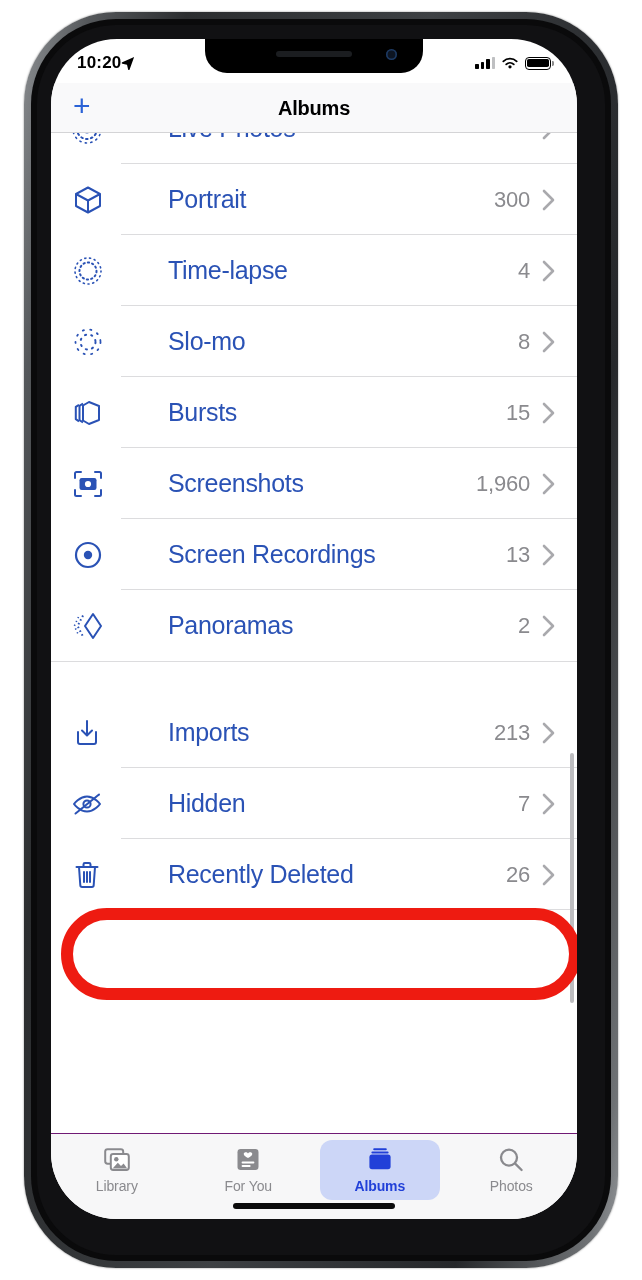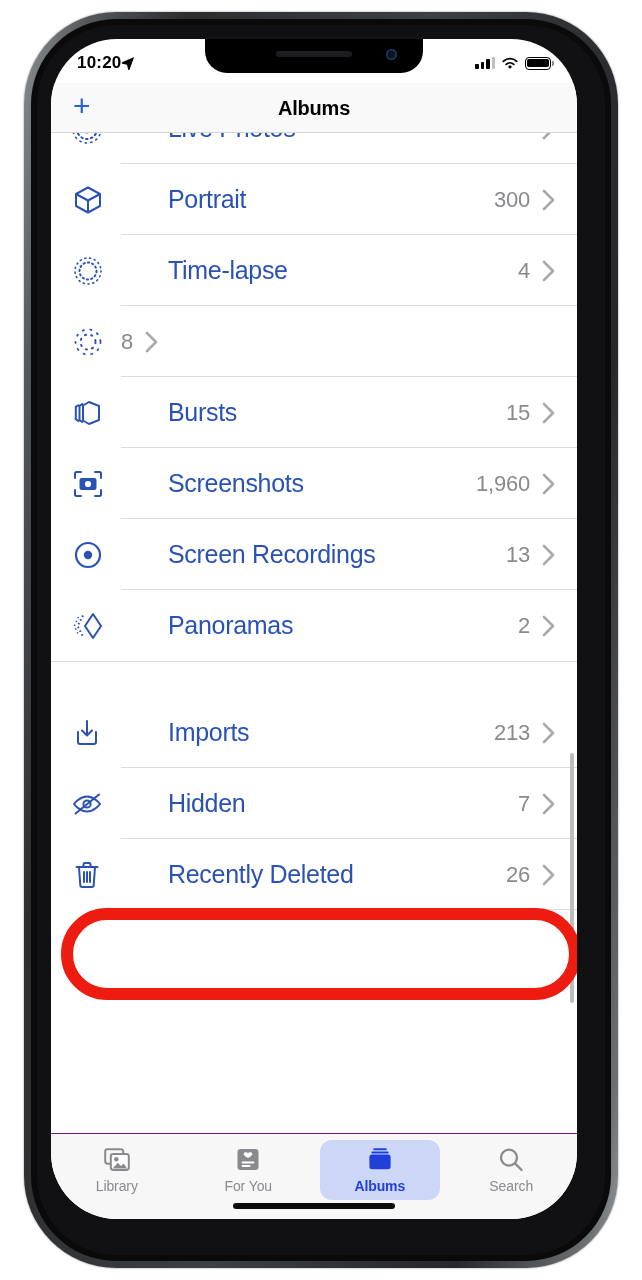--- a/index.html
+++ b/index.html
@@ -468,20 +468,21 @@
                 <div class="sep"></div>
               </div>
 
               <div class="row">
                 <div class="row-icon">
                   <svg width="34" height="34" viewBox="0 0 34 34" fill="none" stroke="#2a52b5" stroke-linecap="round">
                     <circle cx="17" cy="17" r="7.5" stroke-width="2" stroke-dasharray="1.2 5.2"></circle>
                     <circle cx="17" cy="17" r="12.5" stroke-width="1.8" stroke-dasharray="1.2 6.4"></circle>
                   </svg>
                 </div>
+                <div class="row-label">Slo-mo</div>
                 <div class="row-count">8</div>
                 <div class="chev">
                   <svg width="13" height="22" viewBox="0 0 13 22" fill="none" stroke="currentColor" stroke-width="2.6" stroke-linecap="round" stroke-linejoin="round">
                       <path d="M2 2l9 9-9 9"></path>
                     </svg>
                 </div>
                 <div class="sep"></div>
               </div>
 
               <div class="row">
@@ -658,21 +659,21 @@
               <span class="tab-label">Albums</span>
             </div>
 
             <div class="tab">
               <span class="tab-icon">
                 <svg width="28" height="28" viewBox="0 0 28 28" fill="none" stroke="#8a8a8e" stroke-width="2.3" stroke-linecap="round">
                   <circle cx="12" cy="11.6" r="8"></circle>
                   <path d="M18.2 17.6 24.6 24"></path>
                 </svg>
               </span>
-              <span class="tab-label">Search</span>
+              <span class="tab-label">Photos</span>
             </div>
 
           </div>
 
           <div class="home-indicator"></div>
         </div>
       </div>
     </div>
   </div>
 </div>

